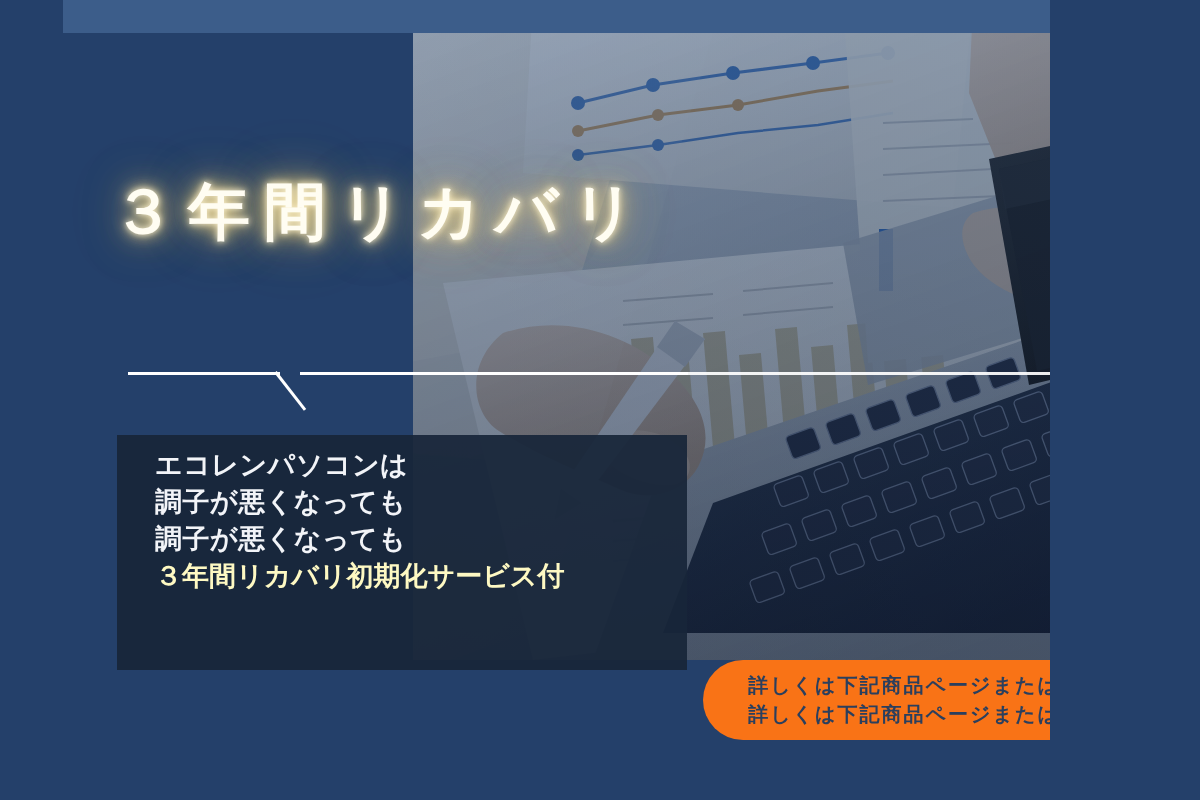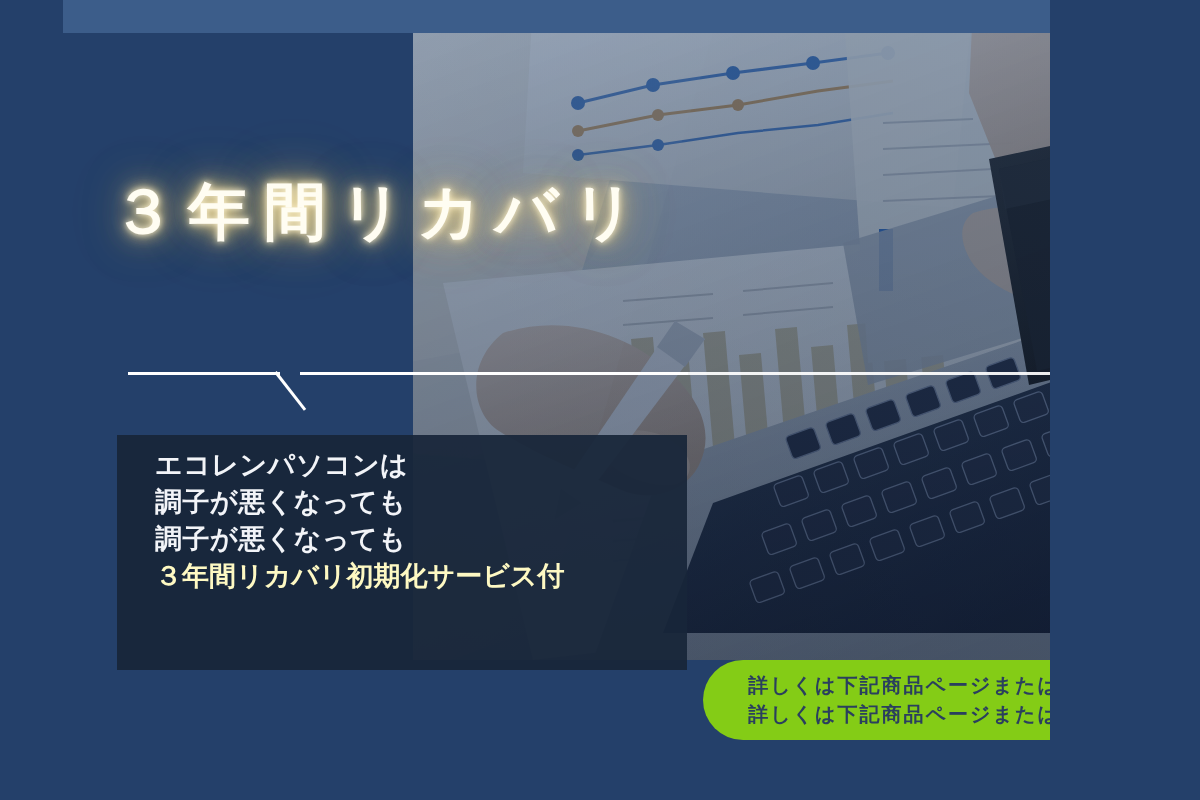--- a/index.html
+++ b/index.html
@@ -91,21 +91,21 @@
   }
   .copy-line.red {
     color:#fef9c3;
     font-weight:700;
     letter-spacing:0px;
   }
 
   
   .pill {
     position:absolute; left:703px; top:660px; width:402px; height:80px;
-    background:#84cc16; border-radius:40px;
+    background:#f97316; border-radius:40px;
     display:flex; flex-direction:column; align-items:center; justify-content:center;
     z-index:8;
   }
   .pill-line {
     font-size:20px; line-height:29px; font-weight:700;
     color:#2a3f5e; letter-spacing:2px; white-space:nowrap;
   }
   .pill-connector {
     position:absolute; left:1098px; top:697px; width:78px; height:4px;
     background:#8e9cb2; z-index:7;

